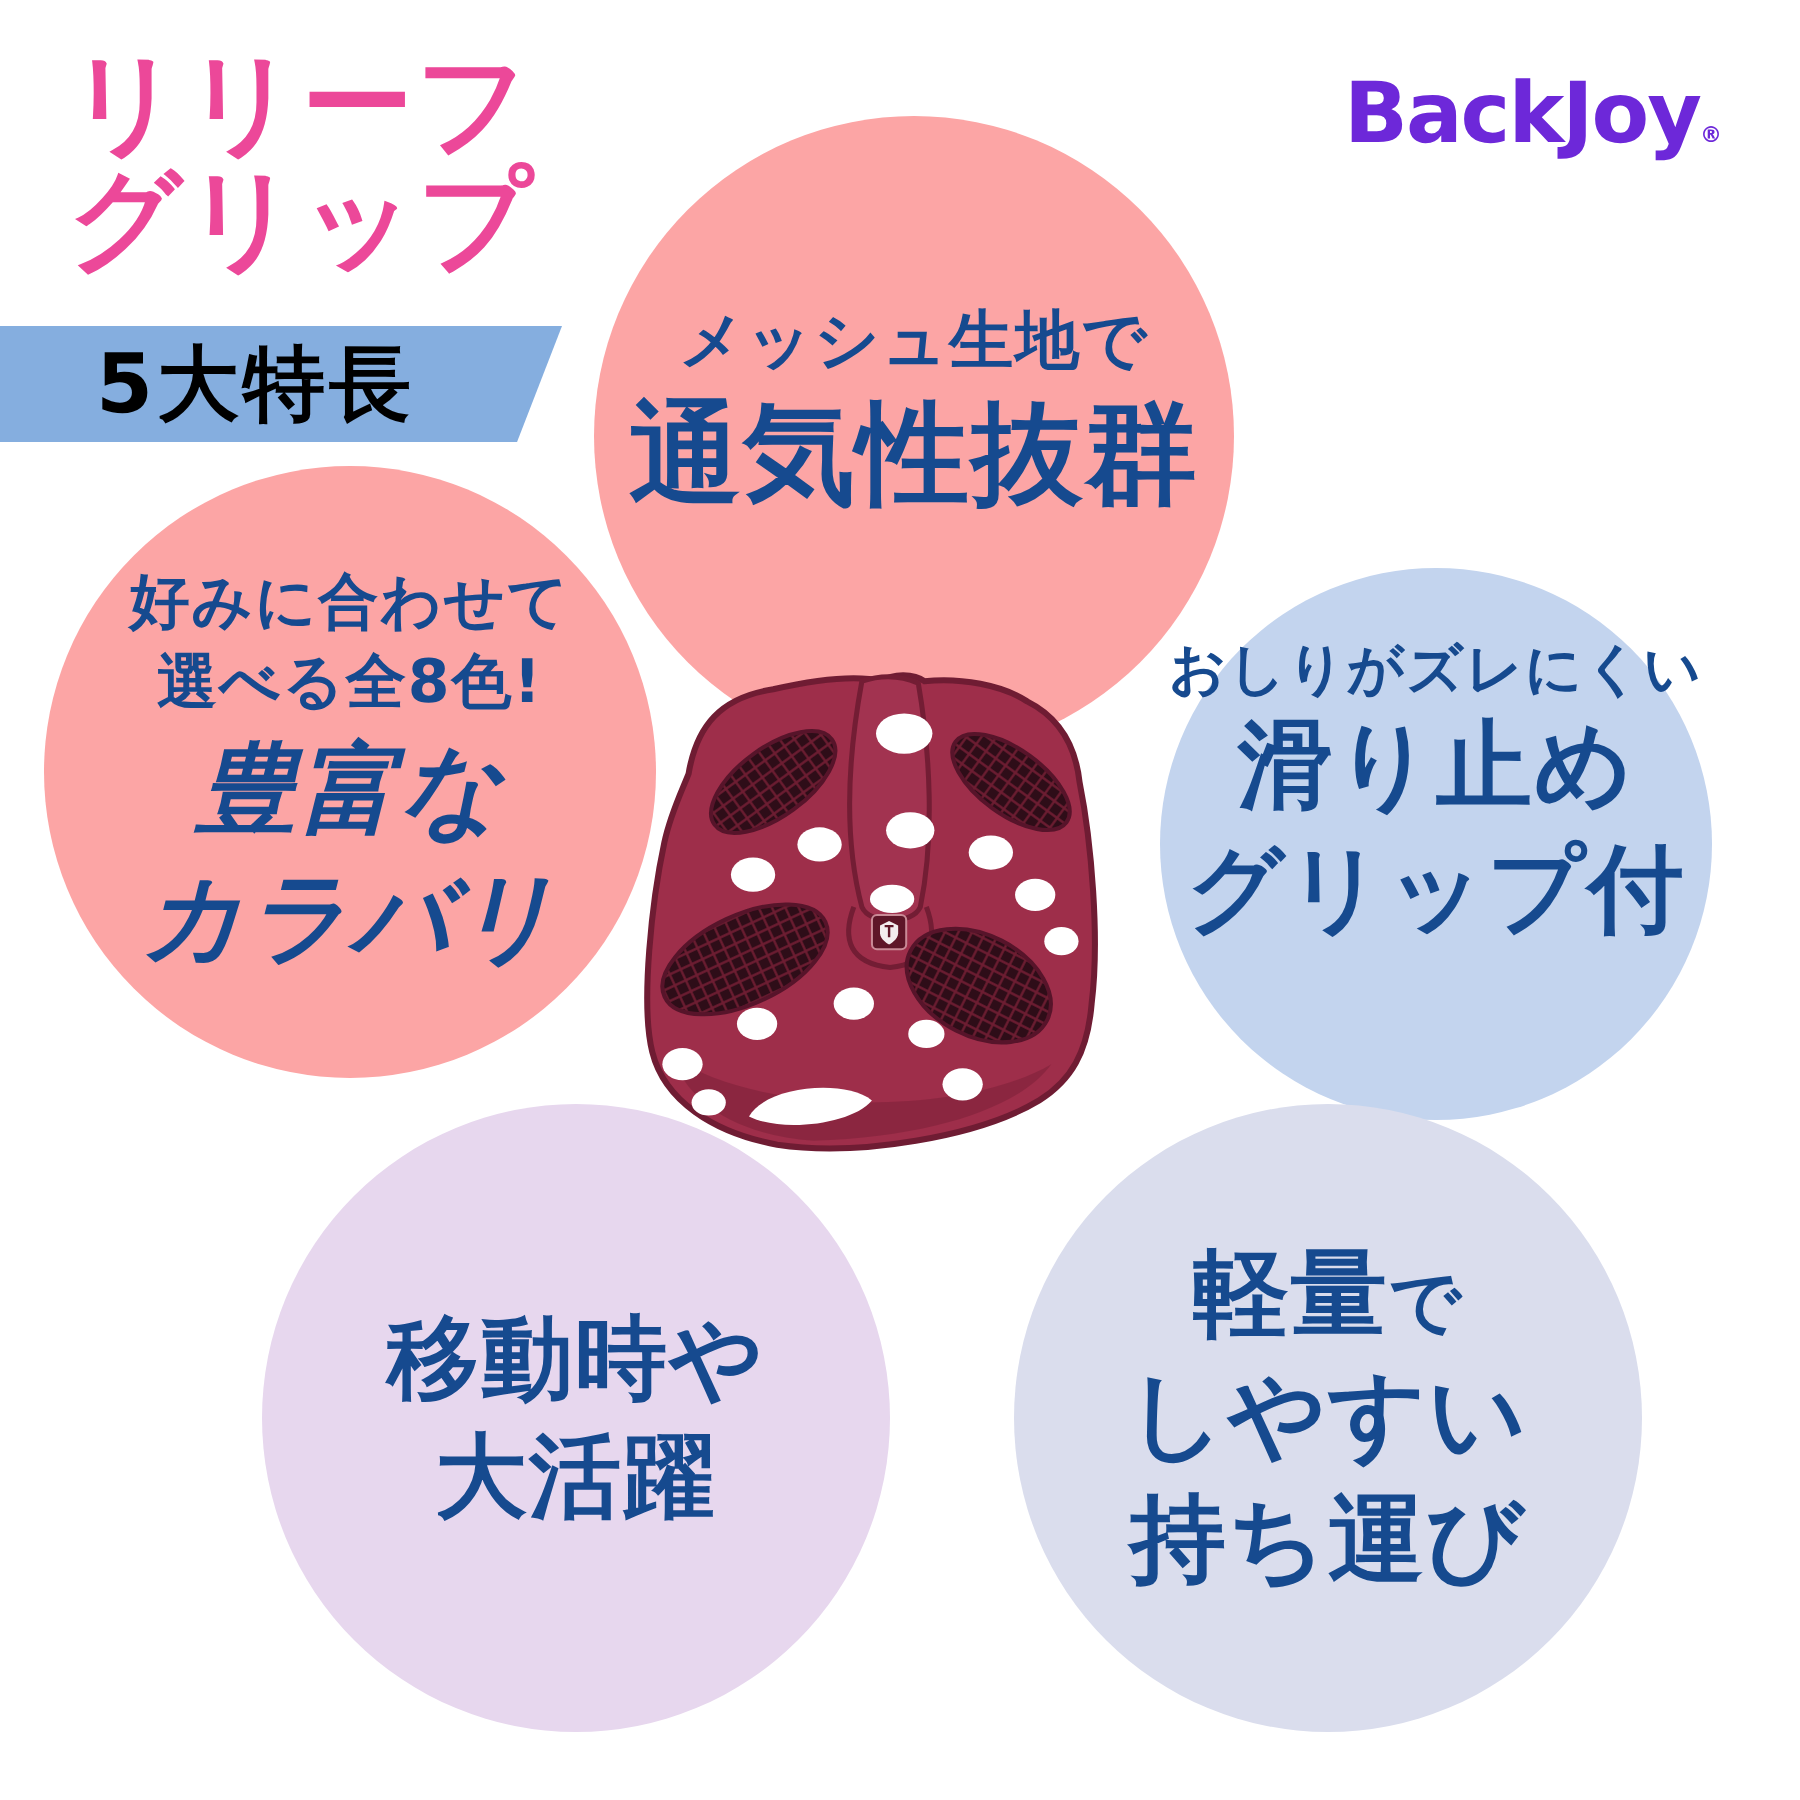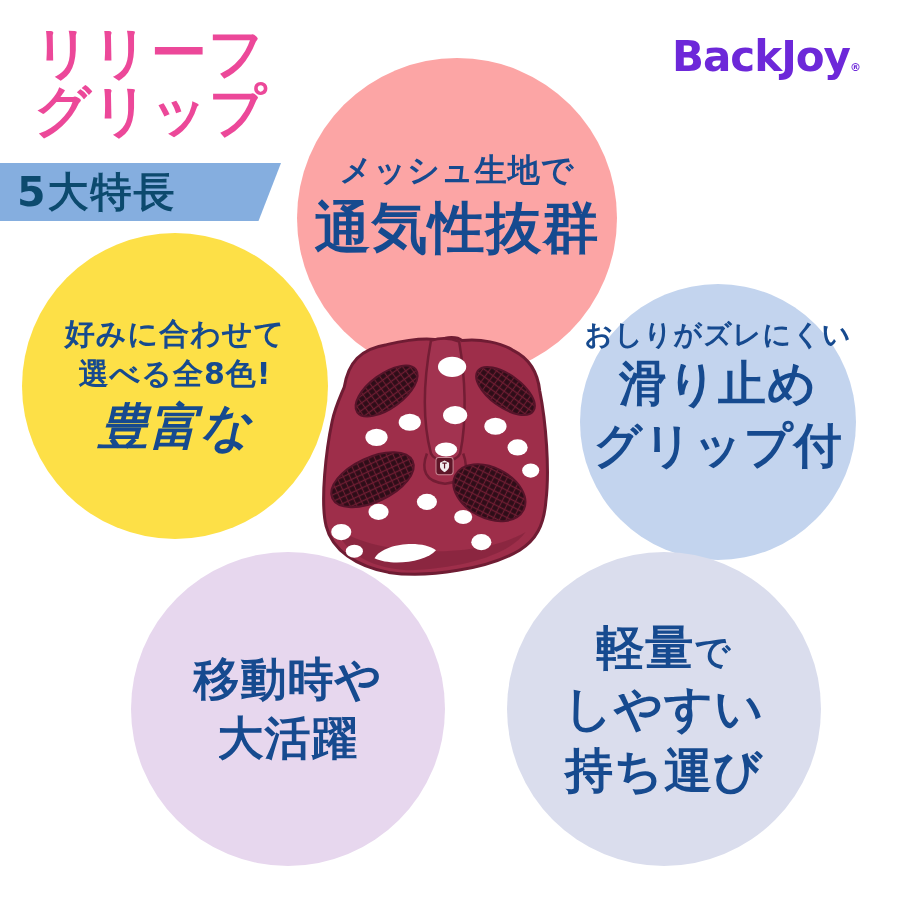--- a/index.html
+++ b/index.html
@@ -14,22 +14,22 @@
     font-size:56px;font-weight:800;line-height:1.04;
     color:#ec4899;letter-spacing:1px;white-space:nowrap;
   }
   .badge{
     position:absolute;left:0;top:163px;width:281px;height:58px;
     background:#85aedf;
     clip-path:polygon(0 0,100% 0,92% 100%,0 100%);
     display:flex;align-items:center;
   }
   .badge span{
-    color:#0c4a6e;font-size:41px;font-weight:800;
-    padding-left:17px;letter-spacing:2px;
+    color:#000000;font-size:41px;font-weight:800;
+    padding-left:48px;letter-spacing:2px;
   }
   .brand{
     position:absolute;right:40px;top:32px;
     font-size:42px;font-weight:800;color:#6d28d9;letter-spacing:-1px;
   }
   .brand sub{font-size:11px;font-weight:700;vertical-align:baseline;}
   
   .bubble{
     position:absolute;border-radius:50%;
     display:flex;flex-direction:column;align-items:center;justify-content:center;
@@ -72,25 +72,26 @@
 
 <div class="brand"><span>BackJoy</span><sub>®</sub></div>
 
 <div class="bubble" id="bubble-breathability" style="background: #fca5a5;">
   <div class="txt">
     <div class="sm">メッシュ生地で</div>
     <div class="lg">通気性抜群</div>
   </div>
 </div>
 
-<div class="bubble" id="bubble-colors" style="background: #fde047;">
+<div class="bubble" id="bubble-colors" style="background: #fca5a5;">
   <div class="txt">
     <div class="sm">好みに合わせて</div>
     <div class="sm">選べる全8色!</div>
     <div class="lg">豊富な</div>
+    <div class="lg">カラバリ</div>
   </div>
 </div>
 
 <div class="bubble" id="bubble-grip" style="background: rgb(195, 212, 238);">
   <div class="txt">
     <div class="sm">おしりがズレにくい</div>
     <div class="lg">滑り止め</div>
     <div class="lg">グリップ付</div>
   </div>
 </div>

